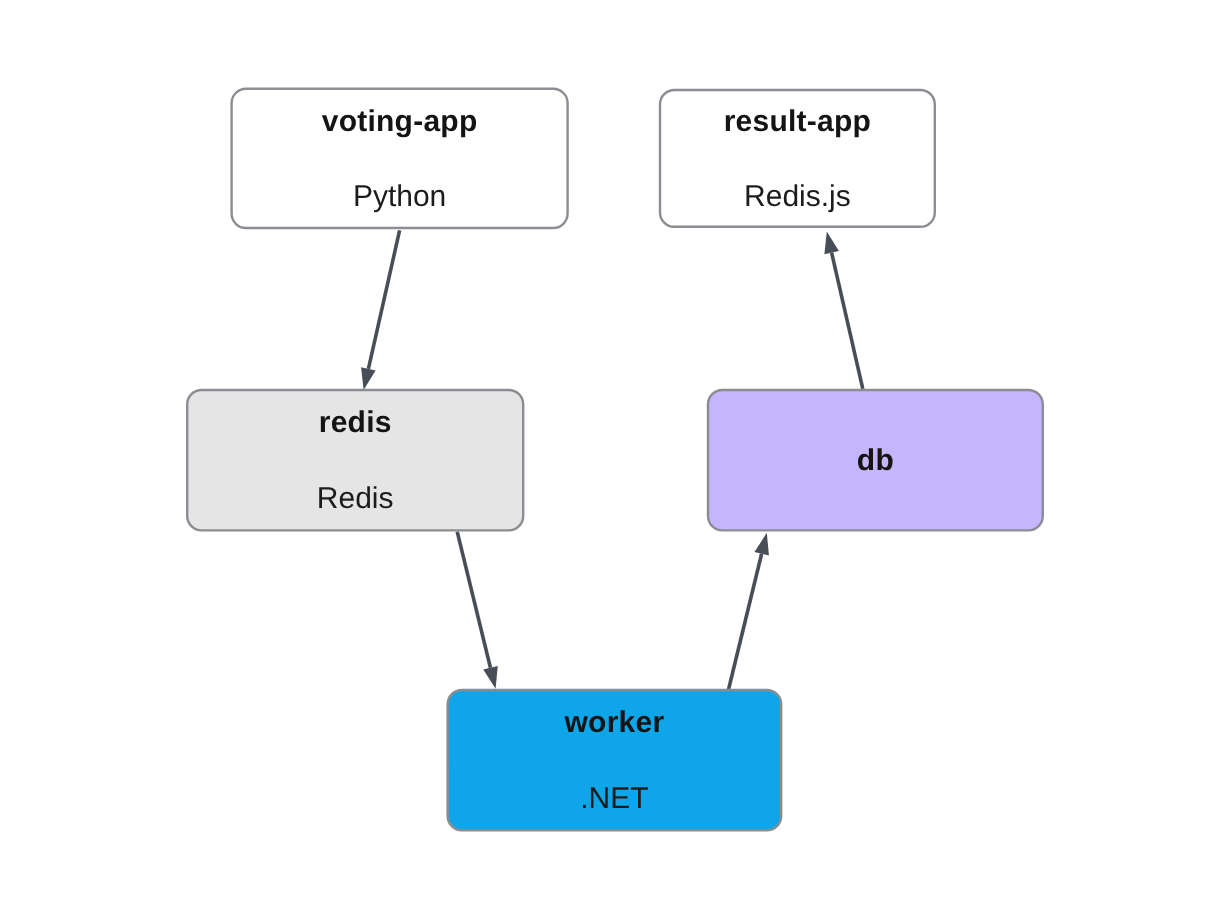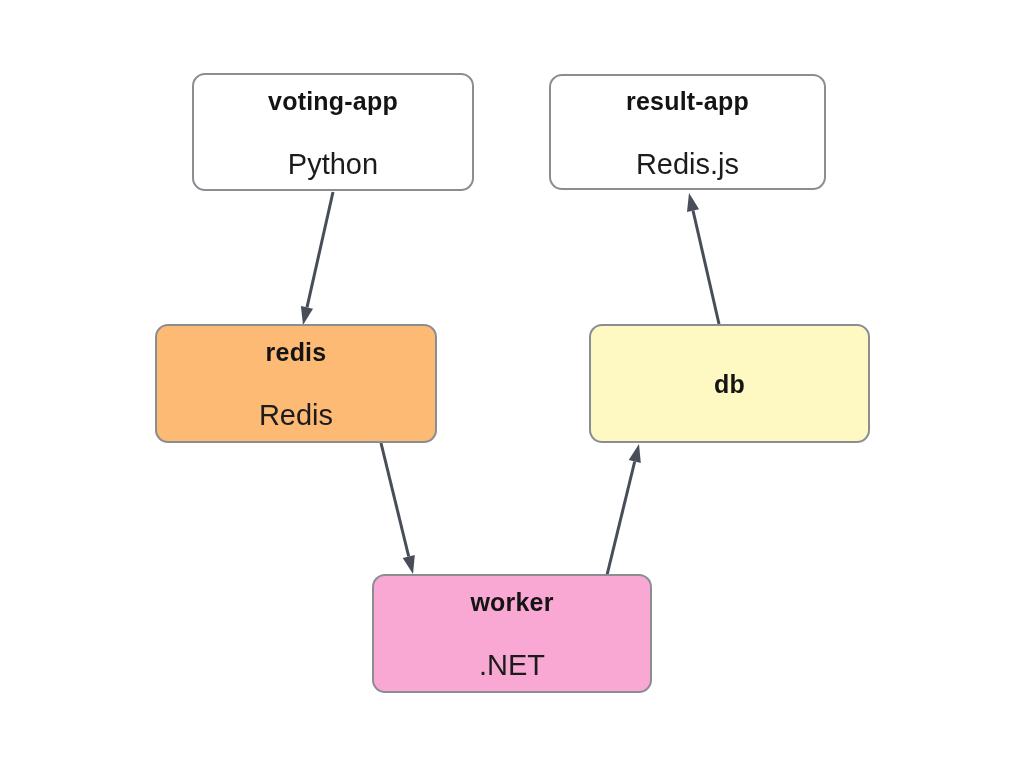--- a/index.html
+++ b/index.html
@@ -38,29 +38,29 @@
     text-align: center;
   }
   .node-title {
     font-size: 25px;
     font-weight: 700;
     color: #141414;
     line-height: 34px;
     letter-spacing: 0.2px;
   }
   .node-sub {
-    font-size: 29px;
+    font-size: 25px;
     font-weight: 400;
     color: #1c1c1c;
     line-height: 34px;
     margin-top: 29px;
   }
   
   #node-voting-app { left: 192px; top: 73px;  width: 282px; height: 118px; }
-  #node-result-app { left: 549px; top: 74px;  width: 277px; height: 116px; }
+  #node-result-app { left: 549px; top: 74px;  width: 231px; height: 116px; }
   #node-redis      { left: 155px; top: 324px; width: 282px; height: 119px; }
   #node-db         { left: 589px; top: 324px; width: 281px; height: 119px; }
   #node-worker     { left: 372px; top: 574px; width: 280px; height: 119px; }
 </style>
 </head>
 <body style="background: rgb(255, 255, 255);">
 
 <div class="canvas">
 
   <svg class="edges" id="edges-svg" width="1024" height="768" viewBox="0 0 1024 768" xmlns="http://www.w3.org/2000/svg">
@@ -85,27 +85,27 @@
   <div class="node" id="node-voting-app" style="border-color: rgb(138, 141, 146); background: rgb(255, 255, 255);">
     <div class="node-title" style="color: rgb(20, 20, 20);">voting-app</div>
     <div class="node-sub">Python</div>
   </div>
 
   <div class="node" id="node-result-app" style="border-color: rgb(138, 141, 146); background: rgb(255, 255, 255);">
     <div class="node-title" style="color: rgb(20, 20, 20);">result-app</div>
     <div class="node-sub">Redis.js</div>
   </div>
 
-  <div class="node" id="node-redis" style="border-color: rgb(138, 141, 146); background: #fdba74;">
+  <div class="node" id="node-redis" style="border-color: rgb(138, 141, 146); background: #e5e5e5;">
     <div class="node-title" style="color: rgb(20, 20, 20);">redis</div>
     <div class="node-sub">Redis</div>
   </div>
 
-  <div class="node" id="node-db" style="border-color: rgb(138, 141, 146); background: #fef9c3;">
+  <div class="node" id="node-db" style="border-color: rgb(138, 141, 146); background: #c4b5fd;">
     <div class="node-title" style="color: rgb(20, 20, 20);">db</div>
   </div>
 
-  <div class="node" id="node-worker" style="border-color: rgb(138, 141, 146); background: #f9a8d4;">
+  <div class="node" id="node-worker" style="border-color: rgb(138, 141, 146); background: #0ea5e9;">
     <div class="node-title" style="color: rgb(20, 20, 20);">worker</div>
     <div class="node-sub">.NET</div>
   </div>
 
 </div>
 
 </body></html>

